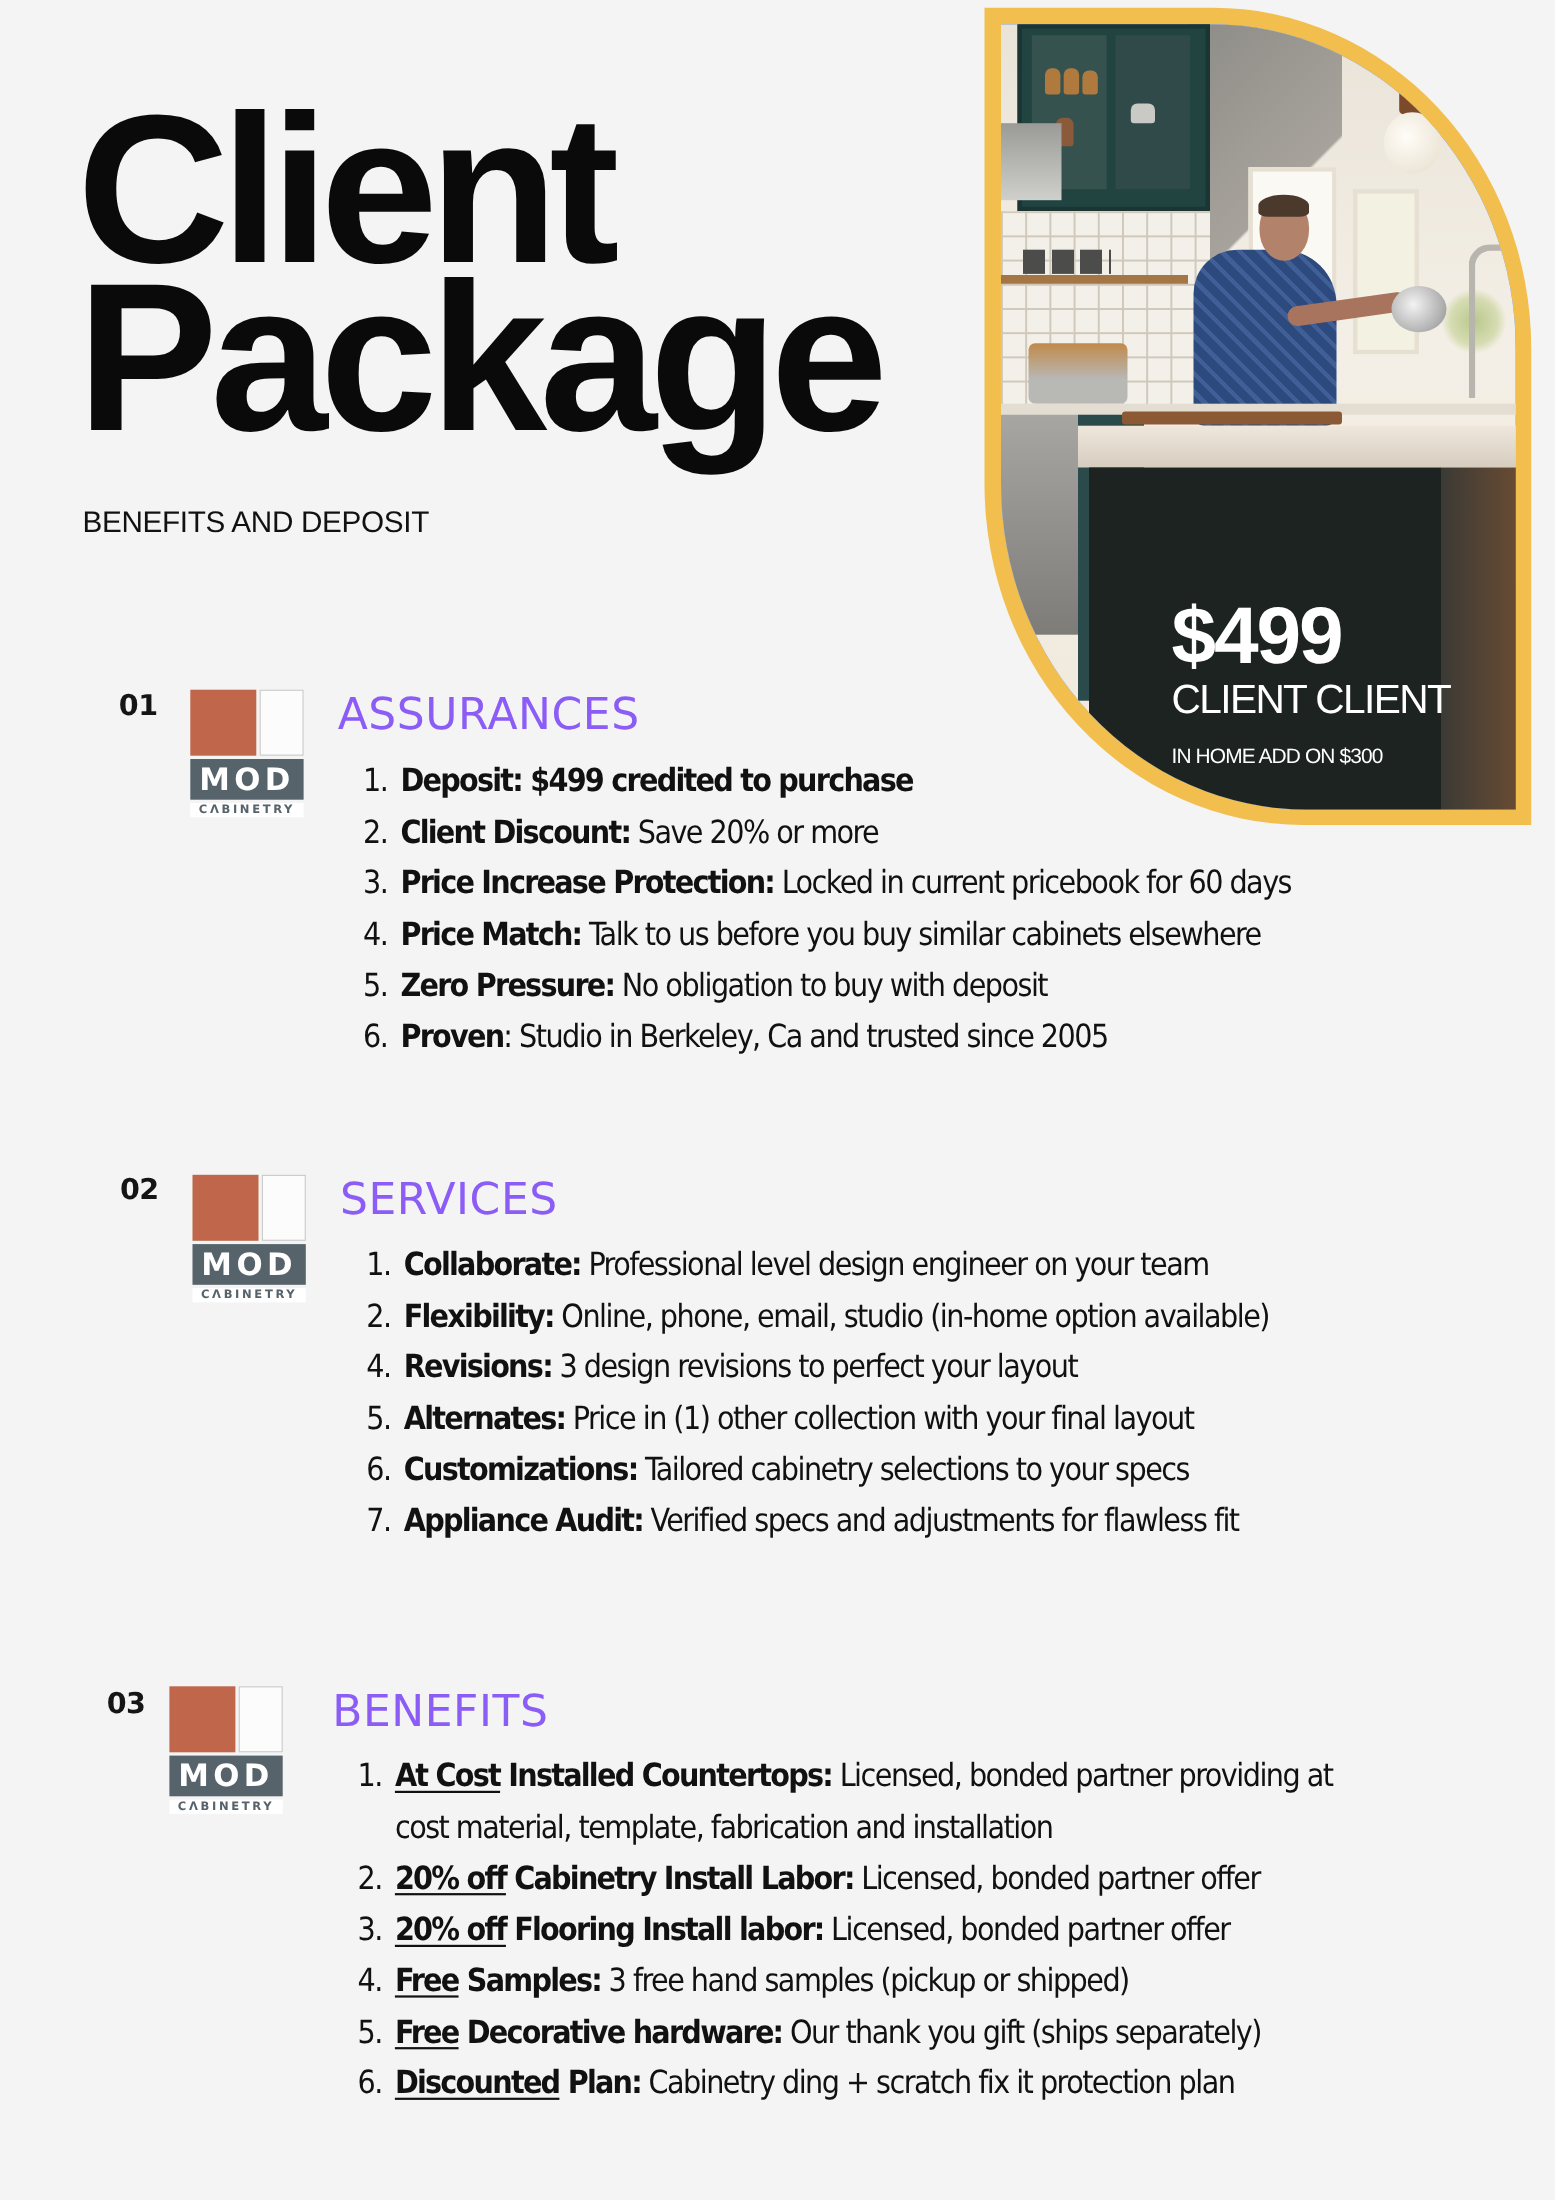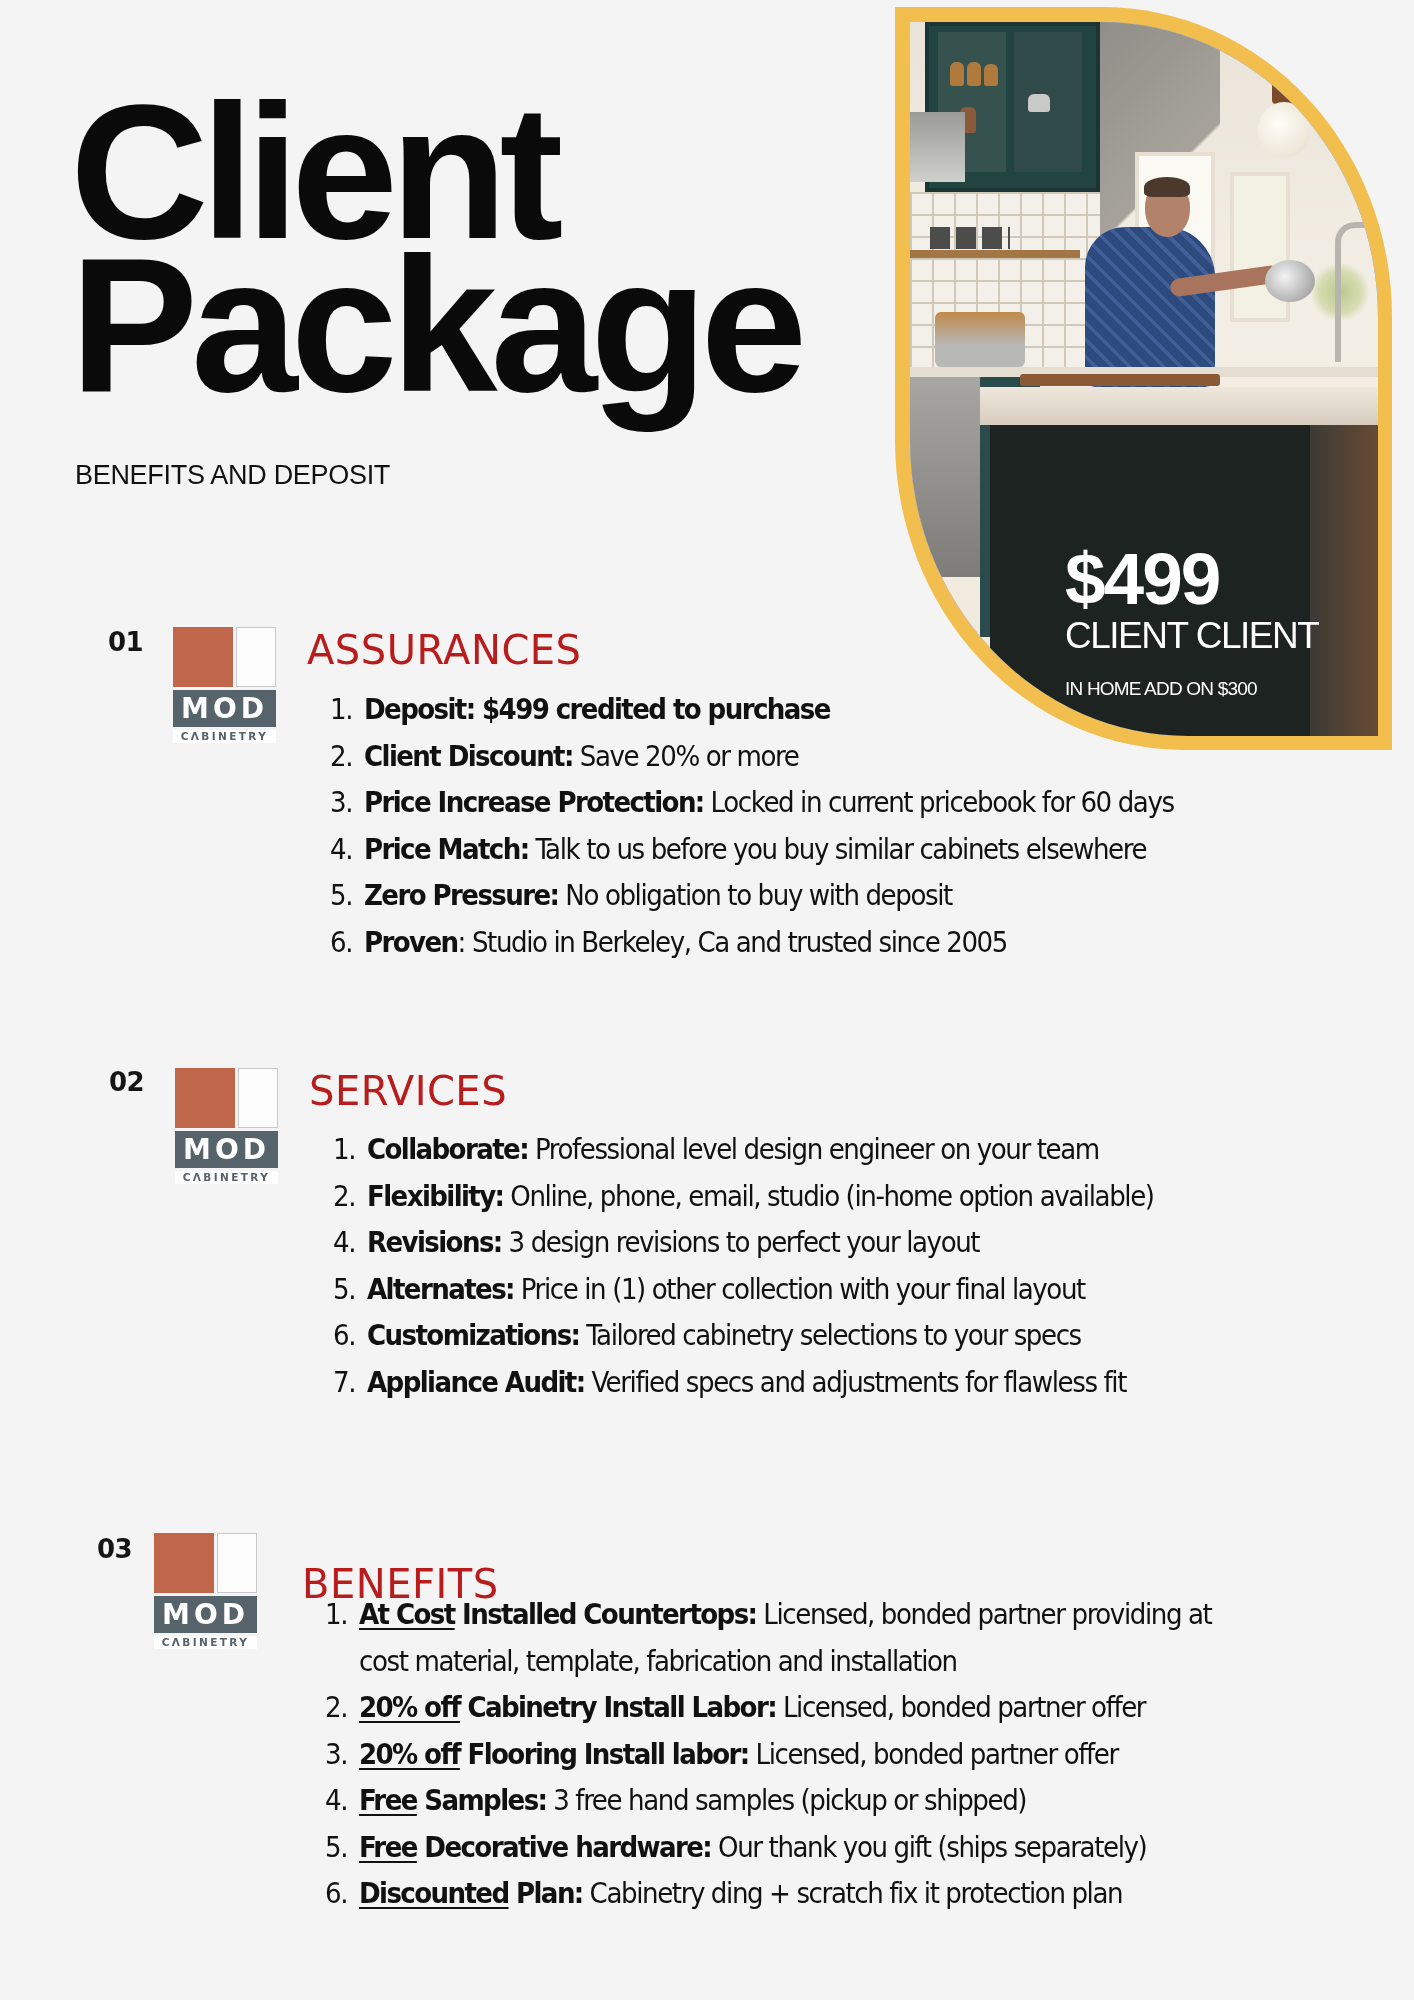--- a/index.html
+++ b/index.html
@@ -61,21 +61,21 @@
   
   .section { position: absolute; left: 0; width: 1414px; }
   .sec-num { position: absolute; font-family: "DejaVu Sans", sans-serif; font-weight: 700; font-size: 26px; line-height: 1; color: #151515; letter-spacing: -0.5px; }
   .logo { position: absolute; width: 92px; height: 116px; }
   .logo .sq-orange { position: absolute; left: 0; top: 0; width: 60px; height: 60px; background: #bf664b; }
   .logo .sq-white { position: absolute; left: 63px; top: 0; width: 40px; height: 60px; background: #fcfcfc; border: 1px solid #c8c8c8; }
   .logo .bar { position: absolute; left: 0; top: 63px; width: 103px; height: 37px; background: #56636b; color: #fff;
                font-family: "DejaVu Sans", sans-serif; font-weight: 700; font-size: 28px; line-height: 37px; text-align: center; letter-spacing: 4px; }
   .logo .sub { position: absolute; left: 0; top: 103px; width: 103px; height: 13px; background: #fff; color: #56636b;
                font-family: "DejaVu Sans", sans-serif; font-size: 10.5px; line-height: 13px; text-align: center; letter-spacing: 2.4px; font-weight: 700; }
-  .sec-title { position: absolute; font-family: "DejaVu Sans", sans-serif; font-size: 40px; line-height: 1; color: #b91c1c; font-weight: 400; letter-spacing: 0.5px; }
+  .sec-title { position: absolute; font-family: "DejaVu Sans", sans-serif; font-size: 40px; line-height: 1; color: #8b5cf6; font-weight: 400; letter-spacing: 0.5px; }
   .list { position: absolute; list-style: none; }
   .list li { position: relative; font-family: "DejaVu Sans", sans-serif; font-size: 29px; line-height: 46.5px; color: #111; white-space: nowrap; letter-spacing: -1.4px; font-stretch: condensed; }
   .list li .num { display: inline-block; width: 34px; font-weight: 400; }
   .list li .b { font-weight: 700; letter-spacing: -1.6px; }
   .list li .u { text-decoration: underline; text-underline-offset: 4px; text-decoration-thickness: 2px; }
   .list li .cont { display: block; padding-left: 34px; }
 </style>
 </head>
 <body>
 
@@ -166,21 +166,21 @@
 </div>
 
 <div class="section">
   <div class="sec-num" style="left:97px; top:1536px;">03</div>
   <div class="logo" style="left:154px; top:1533px;">
     <div class="sq-orange"></div>
     <div class="sq-white"></div>
     <div class="bar">MOD</div>
     <div class="sub">CΛBINETRY</div>
   </div>
-  <div class="sec-title" style="left:302px; top:1536px;margin-top:28px;">BENEFITS</div>
+  <div class="sec-title" style="left:302px; top:1536px;">BENEFITS</div>
   <ol class="list" style="left:325px; top:1591px;">
     <li><span class="num">1.</span><span class="b u">At Cost</span><span class="b"> Installed Countertops:</span><span> Licensed, bonded partner providing at</span><span class="cont">cost material, template, fabrication and installation</span></li>
     <li><span class="num">2.</span><span class="b u">20% off</span><span class="b"> Cabinetry Install Labor:</span><span> Licensed, bonded partner offer</span></li>
     <li><span class="num">3.</span><span class="b u">20% off</span><span class="b"> Flooring Install labor:</span><span> Licensed, bonded partner offer</span></li>
     <li><span class="num">4.</span><span class="b u">Free</span><span class="b"> Samples:</span><span> 3 free hand samples (pickup or shipped)</span></li>
     <li><span class="num">5.</span><span class="b u">Free</span><span class="b"> Decorative hardware:</span><span> Our thank you gift (ships separately)</span></li>
     <li><span class="num">6.</span><span class="b u">Discounted</span><span class="b"> Plan:</span><span> Cabinetry ding + scratch fix it protection plan</span></li>
   </ol>
 </div>
 

